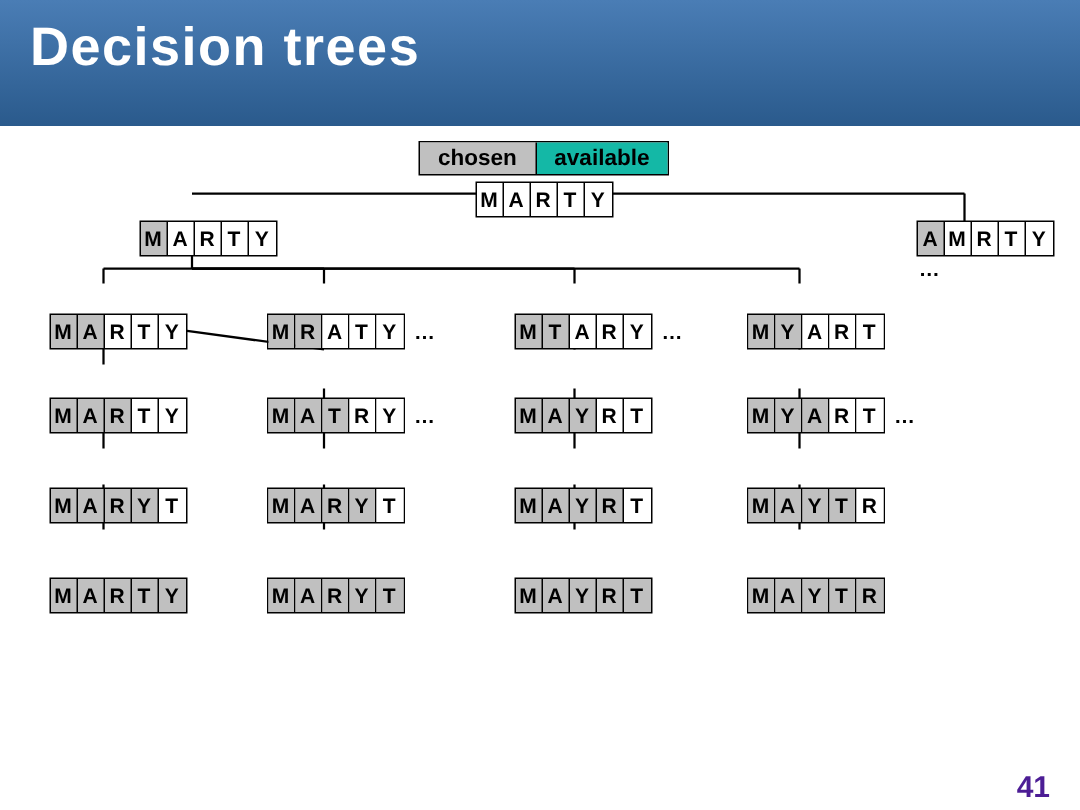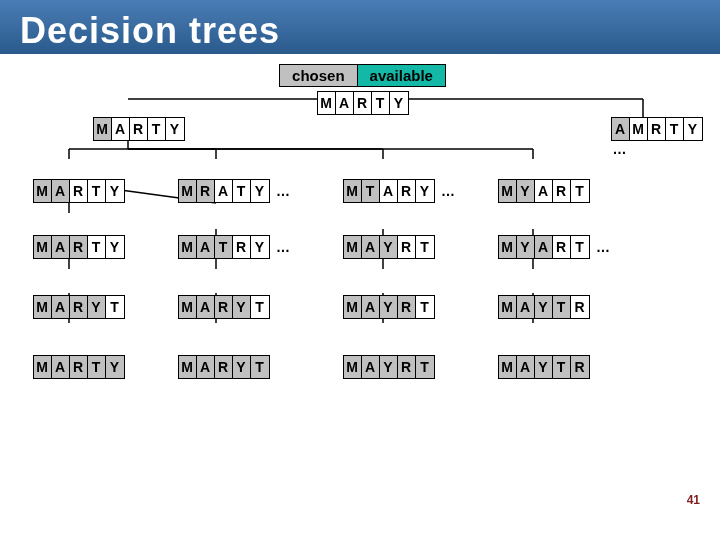--- a/index.html
+++ b/index.html
@@ -7,21 +7,21 @@
       width: 720px;
       height: 540px;
       background: #fff;
       font-family: Arial, sans-serif;
       overflow: hidden;
     }
 
     
     .header {
       background: linear-gradient(to bottom, #4a7db5 0%, #2a5a8c 100%);
-      padding: 10px 20px 2px 20px;
+      padding: 10px 20px 32px 20px;
     }
     .header-title {
       color: #fff;
       font-size: 36px;
       font-weight: bold;
       letter-spacing: 1px;
     }
 
     
     .main {
@@ -83,23 +83,23 @@
       width: 100%;
       height: 100%;
       pointer-events: none;
     }
 
     
     .page-num {
       position: absolute;
       bottom: 6px;
       right: 20px;
-      font-size: 12px;
-      font-weight: bold;
-      color: #7f1d1d;
+      font-size: 20px;
+      font-weight: bold;
+      color: #4c1d95;
     }
 
     
     .tree-wrapper {
       position: relative;
       width: 680px;
       margin: 0 auto;
     }
   </style>
 </head>

